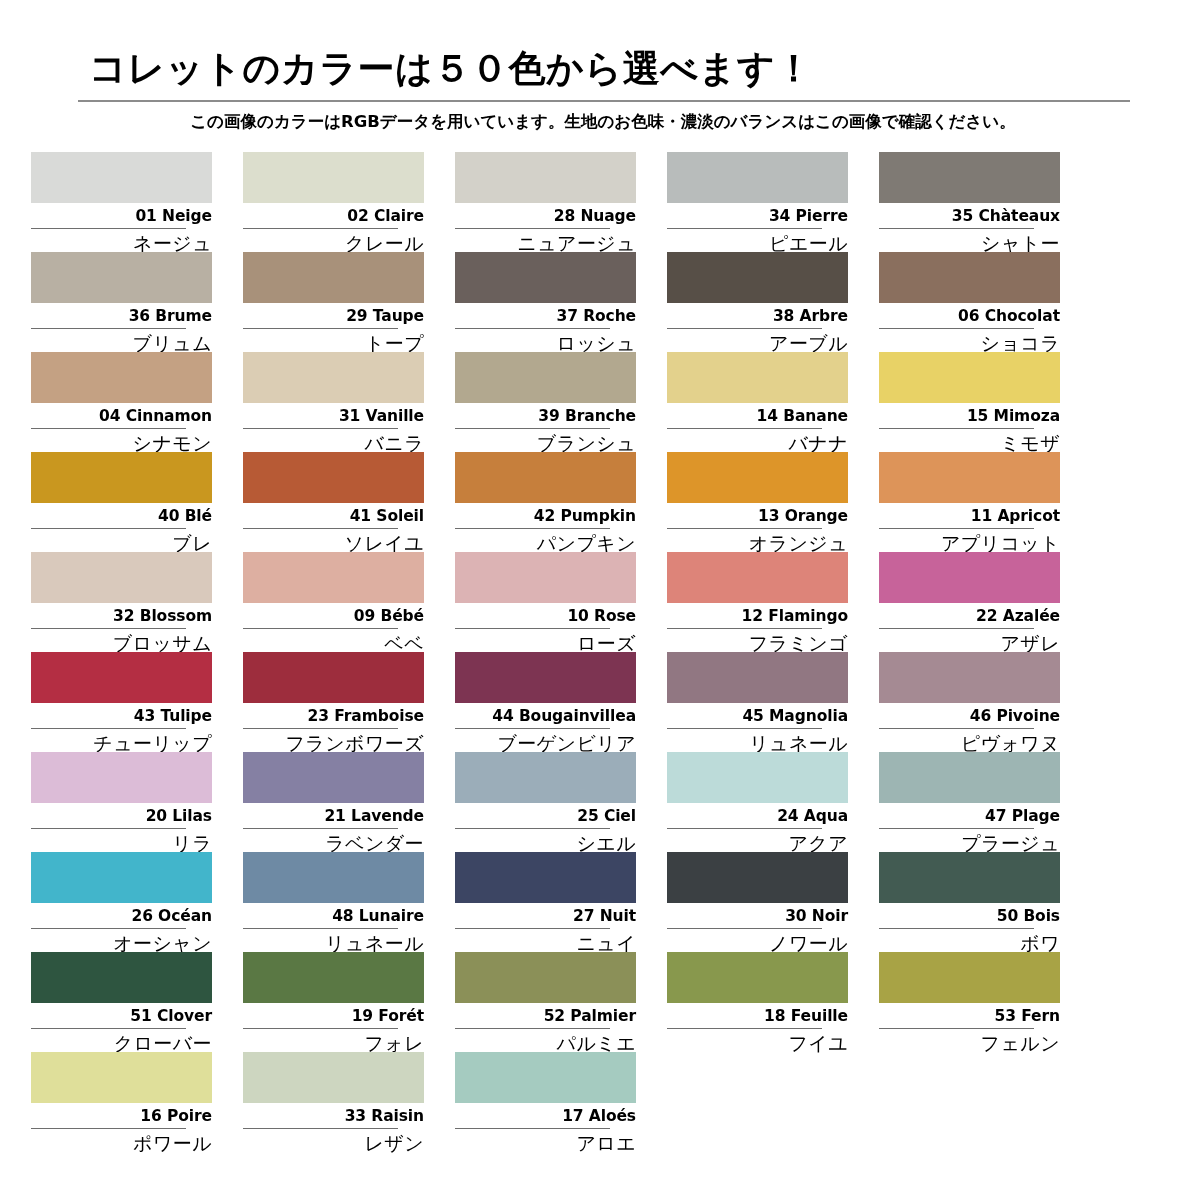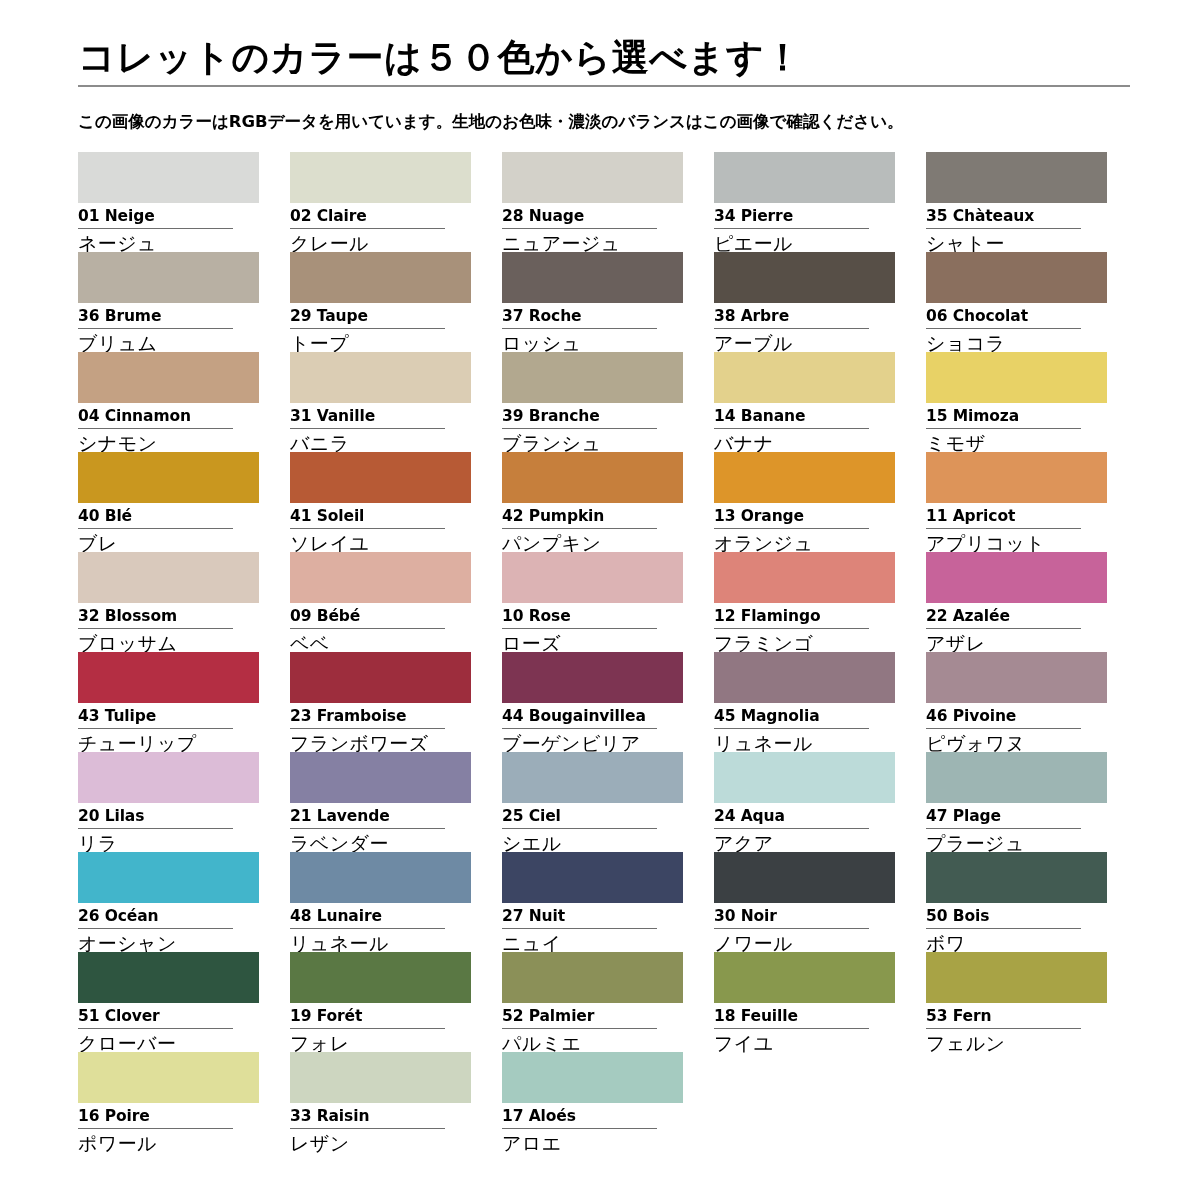--- a/index.html
+++ b/index.html
@@ -22,46 +22,48 @@
     padding: 0;
   }
   .header {
     padding: 38px 72px 0 78px;
   }
   .title {
     font-size: 37px;
     font-weight: 700;
     letter-spacing: 0.5px;
     line-height: 1.08;
-    margin: 0;
+    margin: 11px;
     white-space: nowrap;
     font-family: "DejaVu Sans", "Liberation Sans", sans-serif;
   }
   .title-rule {
     margin-top: 7px;
     height: 2px;
     background: #8c8c8c;
     width: 1052px;
   }
   .subtitle {
-    margin-top: 24px;
+    margin-top: 9px;
     font-size: 16.5px;
     font-weight: 700;
     line-height: 1.3;
     white-space: nowrap;
     font-family: "DejaVu Sans", "Liberation Sans", sans-serif;
+    text-align: center;
   }
 
   .grid {
     margin: 20px 0 0 0;
-    padding: 0 70px 0 78px;
+    padding: 0 70px 0 31px;
     display: grid;
     grid-template-columns: repeat(5, 181px);
     column-gap: 31px;
     row-gap: 0px;
+    text-align: right;
   }
   .cell {
     width: 181px;
     height: 100px;
     position: relative;
   }
   .swatch {
     width: 181px;
     height: 51px;
     display: block;

